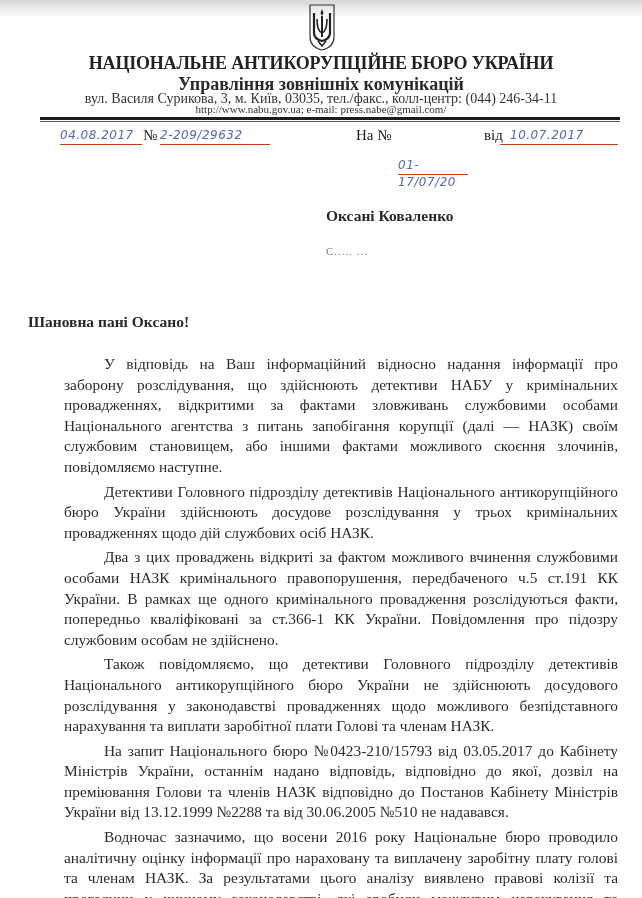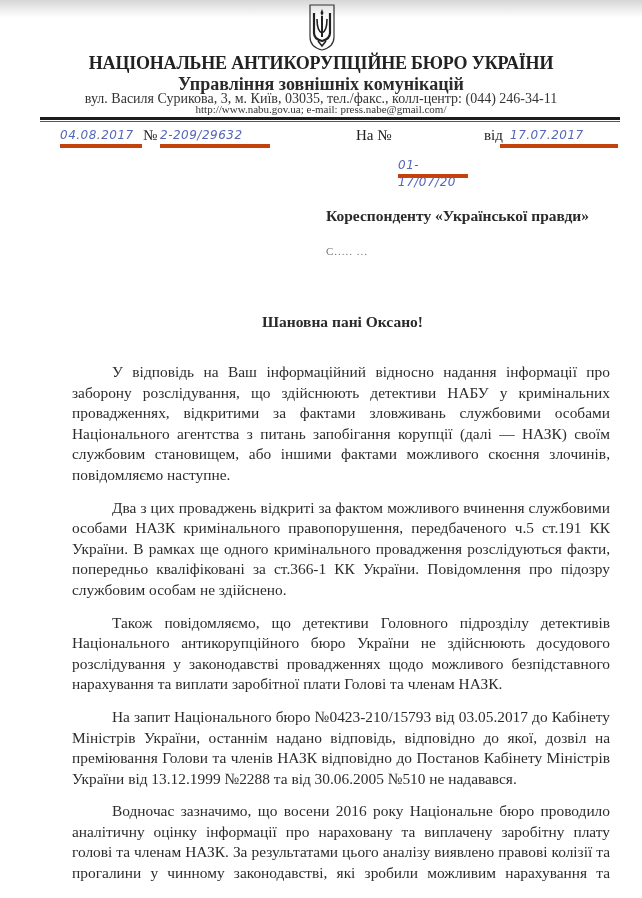--- a/index.html
+++ b/index.html
@@ -36,37 +36,37 @@
       position: absolute; left: 40px; width: 580px; top: 117px; height: 3px; background: #1c1c1c;
     }
     .rule-thin {
       position: absolute; left: 40px; width: 580px; top: 121px; height: 1px; background: #555;
     }
     .ref-row { position: absolute; top: 124px; left: 0; width: 642px; height: 26px; font-size: 15px; }
     .hw {
       font-family: "DejaVu Sans", sans-serif; font-style: italic; color: #5566b8;
       font-size: 12px; letter-spacing: 0.5px;
     }
-    .field { position: absolute; border-bottom: 4px solid #c2410c; height: 18px; top: 2px; }
+    .field { position: absolute; border-bottom: 1px solid #c2410c; height: 18px; top: 2px; }
     .lbl { position: absolute; top: 3px; color: #222; }
     .addressee {
       position: absolute; left: 326px; top: 206px; font-weight: bold; font-size: 15.5px; color: #2a2a2a; line-height: 20px;
     }
     .redacted {
       position: absolute; left: 326px; top: 245px; font-size: 11px; color: #777; letter-spacing: 1px;
     }
     .greeting {
-      position: absolute; left: 0; width: 579px; top: 313px; text-align: center;
-      font-weight: bold; font-size: 15.5px; color: #2a2a2a; padding-left: 28px; box-sizing: border-box; margin-left: 39px;
+      position: absolute; left: 0; width: 579px; top: 313px; text-align: left;
+      font-weight: bold; font-size: 15.5px; color: #2a2a2a; padding-left: 28px; box-sizing: border-box;
     }
     .body {
       position: absolute; left: 60px; width: 562px; top: 350px;
       font-size: 15.4px; line-height: 20.6px; color: #2c2c2c; text-align: justify;
     }
-    .body p { margin: 12px; text-indent: 40px; }
+    .body p { margin: 4px; text-indent: 40px; }
   </style>
 </head>
 <body>
 
 <div class="top-shade"></div>
 
 <svg class="emblem" viewBox="0 0 28 48">
   <path d="M2 2 H26 V34 Q26 44 14 47 Q2 44 2 34 Z" fill="none" stroke="#333" stroke-width="1.2"></path>
   <path d="M14 6 L15.5 10 L14 13 L12.5 10 Z" fill="#222"></path>
   <path d="M14 13 V34" stroke="#222" stroke-width="2"></path>
@@ -90,30 +90,31 @@
   <span class="lbl" style="left:143px;">№</span>
   <div class="field" style="left:160px; width:110px;">
     <span class="hw">2-209/29632</span>
   </div>
   <span class="lbl" style="left:356px;">На №</span>
   <div class="field" style="left:398px; width:70px;margin-top:30px;">
     <span class="hw">01-17/07/20</span>
   </div>
   <span class="lbl" style="left:484px;">від</span>
   <div class="field" style="left:500px; width:118px;">
-    <span class="hw" style="padding-left:10px;">17.07.2017</span>
+    <span class="hw" style="padding-left:10px;">10.07.2017</span>
   </div>
 </div>
 
 <div class="addressee">
-  <div>Кореспонденту «Української правди»</div>
+  <div>Оксані Коваленко</div>
 </div>
 <div class="redacted">С.....   ...</div>
 
 <div class="greeting">Шановна пані Оксано!</div>
 
 <div class="body">
   <p>У відповідь на Ваш інформаційний відносно надання інформації про заборону розслідування, що здійснюють детективи НАБУ у кримінальних провадженнях, відкритими за фактами зловживань службовими особами Національного агентства з питань запобігання корупції (далі — НАЗК) своїм службовим становищем, або іншими фактами можливого скоєння злочинів, повідомляємо наступне.</p>
+  <p>Детективи Головного підрозділу детективів Національного антикорупційного бюро України здійснюють досудове розслідування у трьох кримінальних провадженнях щодо дій службових осіб НАЗК.</p>
   <p>Два з цих проваджень відкриті за фактом можливого вчинення службовими особами НАЗК кримінального правопорушення, передбаченого ч.5 ст.191 КК України. В рамках ще одного кримінального провадження розслідуються факти, попередньо кваліфіковані за ст.366-1 КК України. Повідомлення про підозру службовим особам не здійснено.</p>
   <p>Також повідомляємо, що детективи Головного підрозділу детективів Національного антикорупційного бюро України не здійснюють досудового розслідування у законодавстві провадженнях щодо можливого безпідставного нарахування та виплати заробітної плати Голові та членам НАЗК.</p>
   <p>На запит Національного бюро №0423-210/15793 від 03.05.2017 до Кабінету Міністрів України, останнім надано відповідь, відповідно до якої, дозвіл на преміювання Голови та членів НАЗК відповідно до Постанов Кабінету Міністрів України від 13.12.1999 №2288 та від 30.06.2005 №510 не надавався.</p>
   <p style="text-align-last: justify;">Водночас зазначимо, що восени 2016 року Національне бюро проводило аналітичну оцінку інформації про нараховану та виплачену заробітну плату голові та членам НАЗК. За результатами цього аналізу виявлено правові колізії та прогалини у чинному законодавстві, які зробили можливим нарахування та</p>
 </div>
 
 </body></html>

